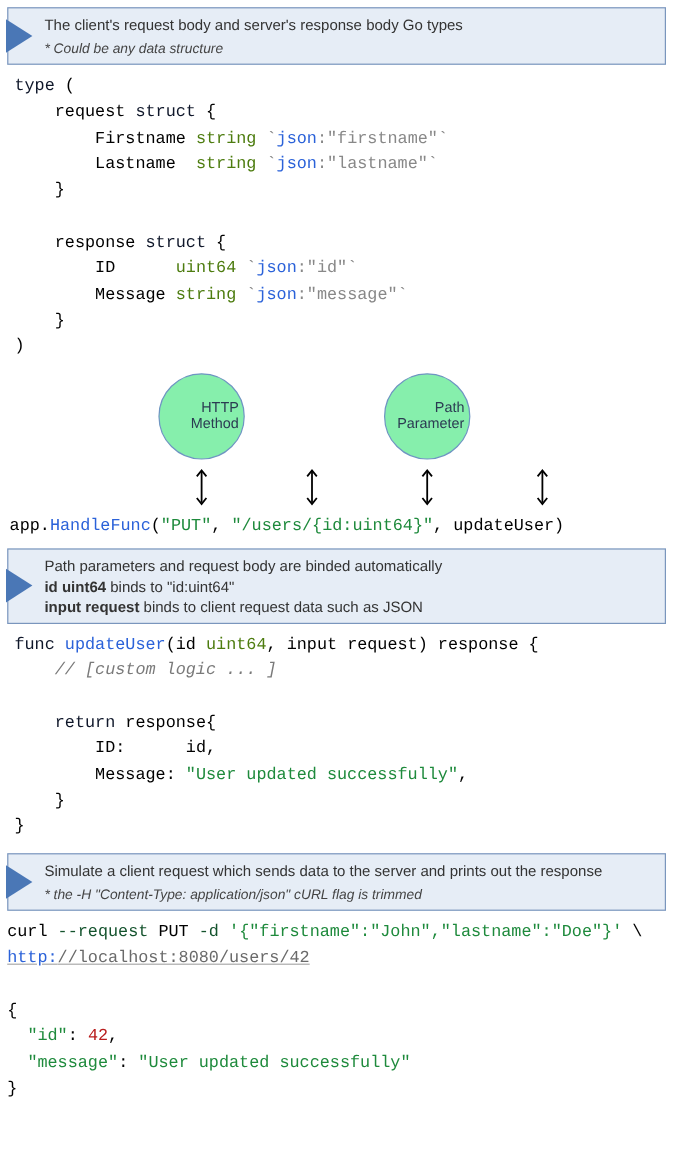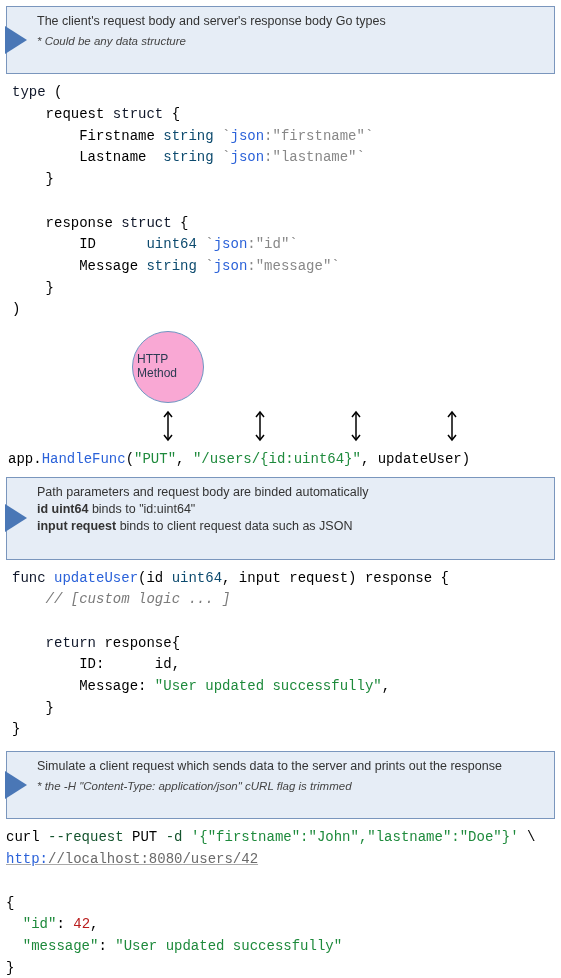--- a/index.html
+++ b/index.html
@@ -9,21 +9,21 @@
     font-family: "Segoe UI", "Trebuchet MS", Arial, sans-serif;
     font-size: 13px;
     color: #000;
     width: 561px;
   }
   .callout {
     position: relative;
     margin: 6px 6px 8px 6px;
     border: 1px solid #7a96bd;
     background: #e6edf6;
-    padding: 6px 10px 24px 30px;
+    padding: 6px 10px 4px 30px;
     font-size: 12.5px;
     line-height: 1.35;
     color: #333;
   }
   .callout::before {
     content: "";
     position: absolute;
     left: -2px;
     top: 50%;
     transform: translateY(-50%);
@@ -43,21 +43,21 @@
   pre.code {
     margin: 4px 8px 10px 12px;
     font-family: Consolas, "Courier New", monospace;
     font-size: 14px;
     line-height: 1.55;
     white-space: pre;
     color: #000;
   }
   
   .kw  { color: #0f172a; }         
-  .typ { color: #0c4a6e; }         
+  .typ { color: #4d7c0f; }         
   .str { color: #1e8a3c; }         
   .fn  { color: #2b62d9; }         
   .cmt { color: #7a7a7a; font-style: italic; }
   .tag  { color: #888; }
   .tagk { color: #2b62d9; }
   .url  { color: #6a6a6a; text-decoration: underline; text-decoration-color: #aaa; }
   .jsnk { color: #1e8a3c; }
   .jsnv { color: #1e8a3c; }
   .jsnn { color: #b91c1c; }
   .curlflag { color: #14532d; }
@@ -65,29 +65,29 @@
   
   .bubbles {
     position: relative;
     height: 120px;
     margin: 6px 0 0 0;
   }
   .bubble {
     position: absolute;
     width: 72px; height: 72px;
     border-radius: 50%;
-    background: #f9a8d4;
+    background: #86efac;
     border: 1px solid #6f95c2;
     color: #2b3b52;
     font-size: 12px;
     line-height: 1.15;
     display: flex;
     align-items: center;
     justify-content: center;
-    text-align: left;
+    text-align: right;
     padding: 4px;
     box-sizing: border-box;
   }
   .arrow {
     position: absolute;
     width: 12px; height: 28px;
     top: 78px;
   }
   .arrow svg { display:block; }
 
@@ -109,20 +109,23 @@
 
     <span>response</span> <span class="kw">struct</span><span> {</span>
         <span>ID</span>      <span class="typ">uint64</span><span class="tag"> `</span><span class="tagk">json</span><span class="tag">:"id"</span><span class="tag">`</span>
         <span>Message</span> <span class="typ">string</span><span class="tag"> `</span><span class="tagk">json</span><span class="tag">:"message"</span><span class="tag">`</span>
     <span>}</span>
 <span>)</span></pre>
 
 <div class="bubbles">
   <div class="bubble" style="left:132px; top:0;">
       <span>HTTP Method</span>
+    </div>
+  <div class="bubble" style="left:320px; top:0;">
+      <span>Path Parameter</span>
     </div>
 
   <div class="arrow" style="left:162px;">
       <svg width="12" height="34">
         <line x1="6" y1="4" x2="6" y2="30" stroke="#000" stroke-width="1.5"></line>
         <polyline points="2,8 6,3 10,8" fill="none" stroke="#000" stroke-width="1.5"></polyline>
         <polyline points="2,26 6,31 10,26" fill="none" stroke="#000" stroke-width="1.5"></polyline>
       </svg>
     </div>
   <div class="arrow" style="left:254px;">

